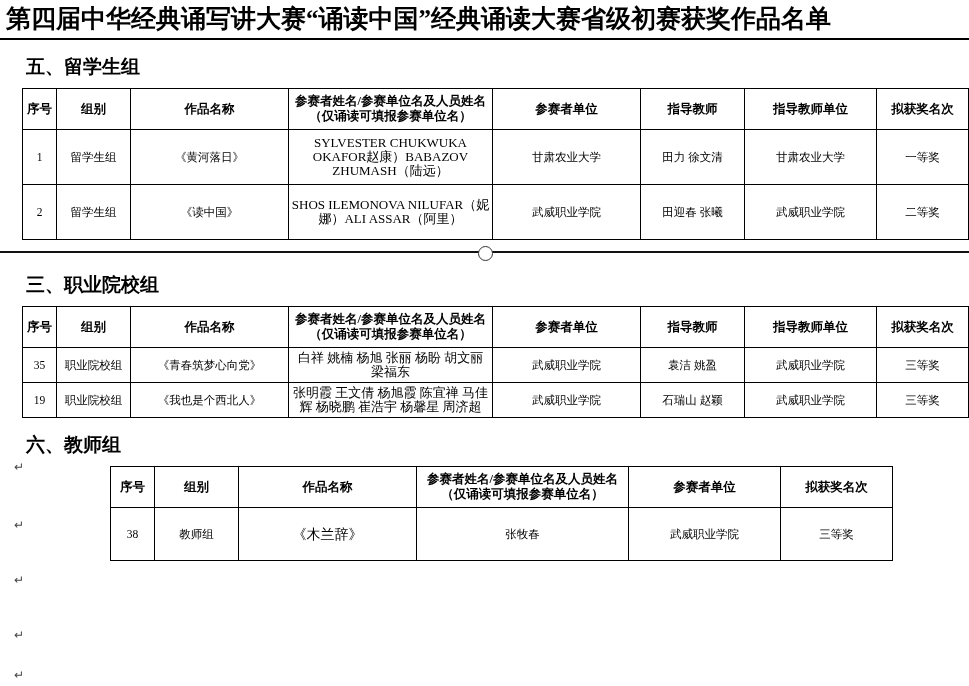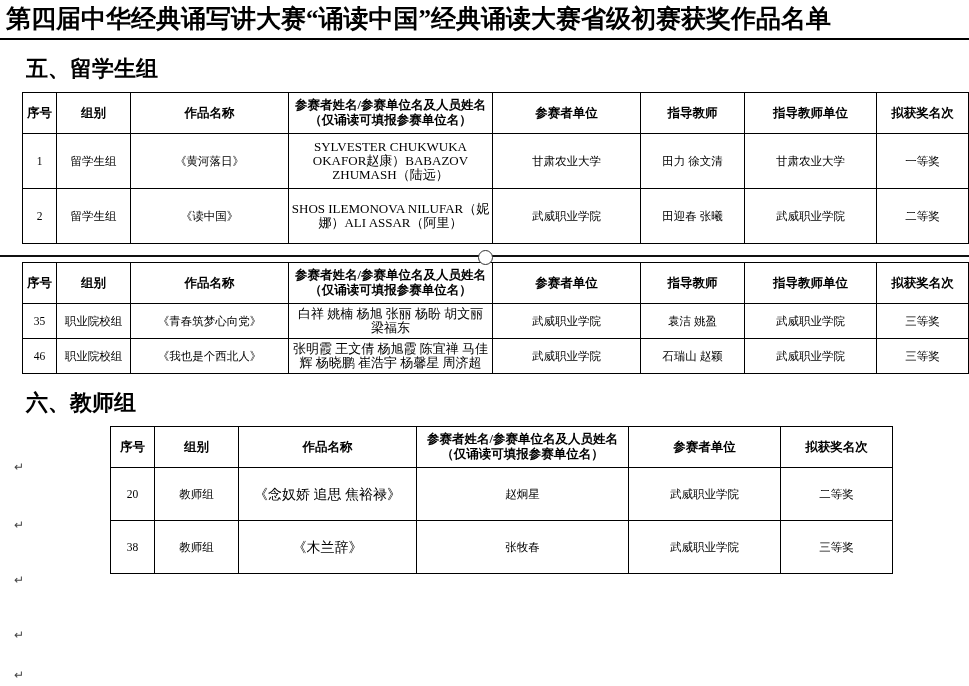--- a/index.html
+++ b/index.html
@@ -31,21 +31,21 @@
   }
   .rule {
     height: 2px;
     background: #000;
     margin: 4px 0 0 0;
     width: 969px;
   }
   .section-heading {
     font-family: "Liberation Serif", serif;
     font-weight: bold;
-    font-size: 22px;
+    font-size: 19px;
     margin: 14px 0 8px 26px;
   }
   .section-heading.indent-more {
   }
   table.grid {
     border-collapse: collapse;
     table-layout: fixed;
     font-family: "Liberation Serif", serif;
   }
   table.grid td, table.grid th {
@@ -168,20 +168,21 @@
         <td>二等奖</td>
       </tr>
     </tbody>
   </table>
 
   <div class="divider-with-handle">
     <div class="line"></div>
     <div class="handle"></div>
   </div>
 
+  <div class="section-heading">三、职业院校组</div>
 
   <table class="grid t2">
     <colgroup>
       <col style="width:34px">
       <col style="width:74px">
       <col style="width:158px">
       <col style="width:204px">
       <col style="width:148px">
       <col style="width:104px">
       <col style="width:132px">
@@ -204,21 +205,21 @@
         <td>35</td>
         <td>职业院校组</td>
         <td class="work-name">《青春筑梦心向党》</td>
         <td class="names">白祥 姚楠 杨旭 张丽 杨盼 胡文丽 梁福东</td>
         <td>武威职业学院</td>
         <td>袁洁 姚盈</td>
         <td>武威职业学院</td>
         <td>三等奖</td>
       </tr>
       <tr class="data">
-        <td>46</td>
+        <td>19</td>
         <td>职业院校组</td>
         <td class="work-name">《我也是个西北人》</td>
         <td class="names">张明霞 王文倩 杨旭霞 陈宜禅 马佳辉 杨晓鹏 崔浩宇 杨馨星 周济超</td>
         <td>武威职业学院</td>
         <td>石瑞山 赵颖</td>
         <td>武威职业学院</td>
         <td>三等奖</td>
       </tr>
     </tbody>
   </table>
@@ -239,28 +240,20 @@
         <th>序号</th>
         <th>组别</th>
         <th>作品名称</th>
         <th>参赛者姓名/参赛单位名及人员姓名（仅诵读可填报参赛单位名）</th>
         <th>参赛者单位</th>
         <th>拟获奖名次</th>
       </tr>
     </thead>
     <tbody>
       <tr class="data">
-        <td>20</td>
-        <td>教师组</td>
-        <td class="work-name">《念奴娇 追思 焦裕禄》</td>
-        <td>赵炯星</td>
-        <td>武威职业学院</td>
-        <td>二等奖</td>
-      </tr>
-      <tr class="data">
         <td>38</td>
         <td>教师组</td>
         <td class="work-name">《木兰辞》</td>
         <td>张牧春</td>
         <td>武威职业学院</td>
         <td>三等奖</td>
       </tr>
     </tbody>
   </table>
 

